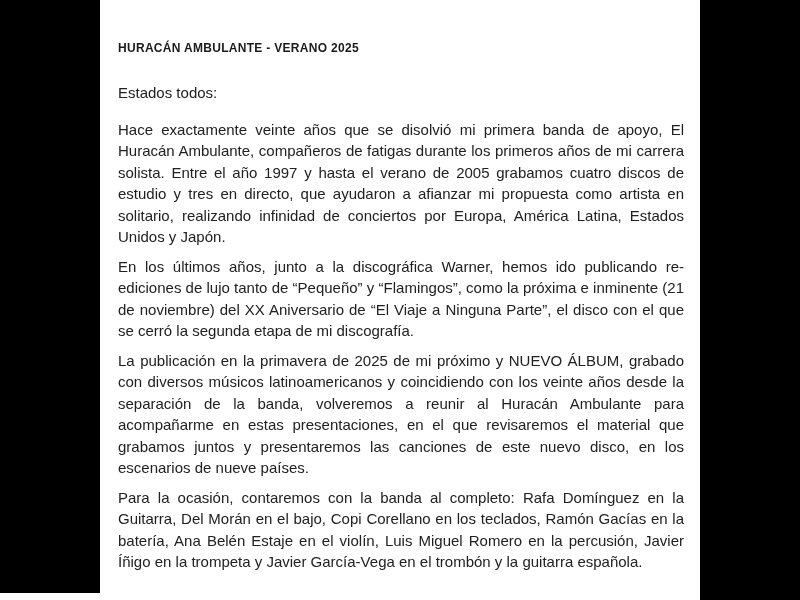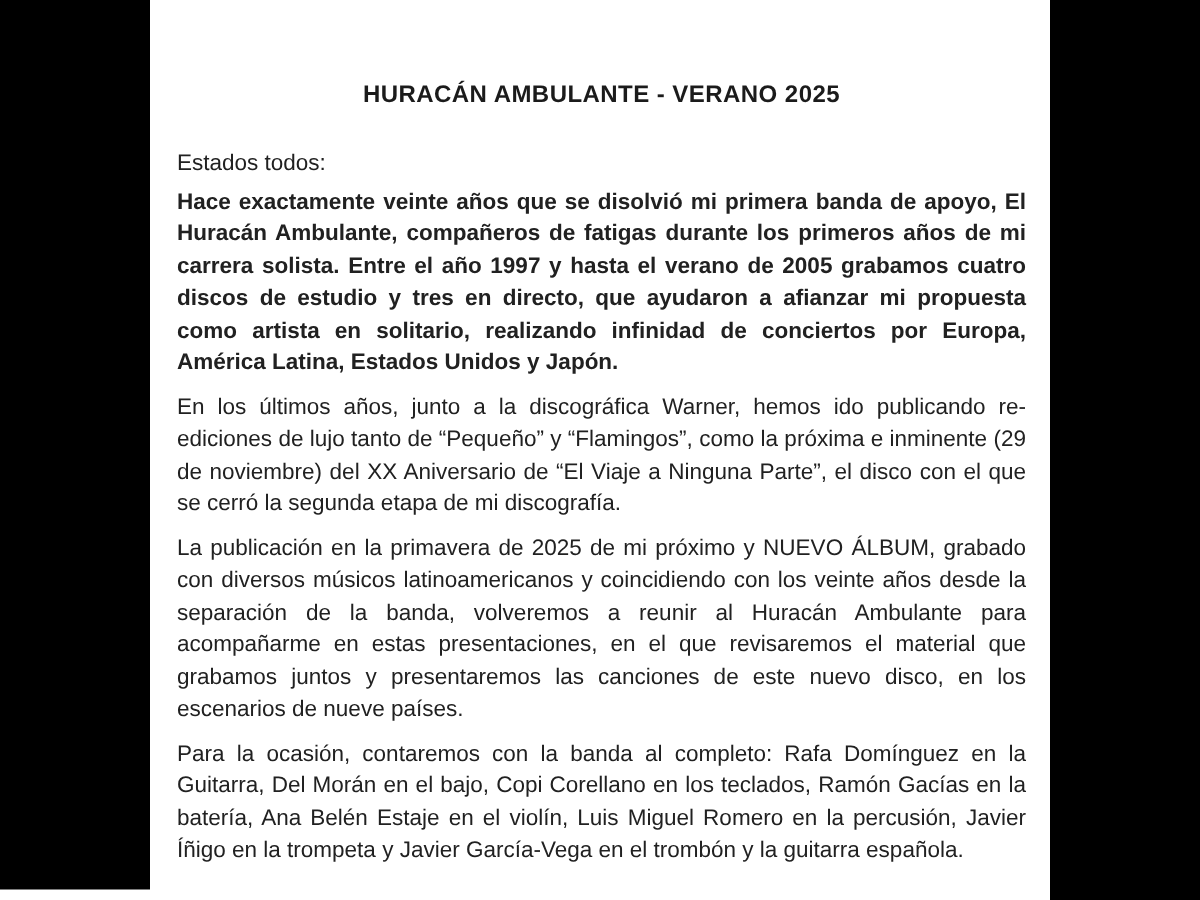--- a/index.html
+++ b/index.html
@@ -34,59 +34,57 @@
     height: 600px;
   }
   .doc {
     position: absolute;
     left: 118px;
     top: 38px;
     width: 566px;
     color: #212121;
   }
   .doc-title {
-    margin: 16px;
-    font-size: 16px;
+    margin: 0;
+    font-size: 12px;
     line-height: 20px;
     font-weight: 700;
     letter-spacing: 0.3px;
     color: #1b1b1b;
-    text-align: center;
   }
   .greeting {
     margin: 24px 0 0 0;
     font-size: 15px;
     line-height: 21.5px;
   }
   .body-paragraph {
     margin: 8px 0 0 0;
     font-size: 15px;
     line-height: 21.5px;
     text-align: justify;
   }
   .body-paragraph.first {
-    margin-top: 4px;
-    font-weight: bold;
+    margin-top: 15px;
   }
 </style>
 </head>
 <body>
 
 <div class="frame">
 
   <div class="letterbox left"></div>
   <div class="letterbox right"></div>
 
   <div class="doc">
     <h1 class="doc-title">HURACÁN AMBULANTE - VERANO 2025</h1>
 
     <p class="greeting">Estados todos:</p>
 
     <p class="body-paragraph first">Hace exactamente veinte años que se disolvió mi primera banda de apoyo, El Huracán Ambulante, compañeros de fatigas durante los primeros años de mi carrera solista. Entre el año 1997 y hasta el verano de 2005 grabamos cuatro discos de estudio y tres en directo, que ayudaron a afianzar mi propuesta como artista en solitario, realizando infinidad de conciertos por Europa, América Latina, Estados Unidos y Japón.</p>
 
-    <p class="body-paragraph">En los últimos años, junto a la discográfica Warner, hemos ido publicando re-ediciones de lujo tanto de “Pequeño” y “Flamingos”, como la próxima e inminente (29 de noviembre) del XX Aniversario de “El Viaje a Ninguna Parte”, el disco con el que se cerró la segunda etapa de mi discografía.</p>
+    <p class="body-paragraph">En los últimos años, junto a la discográfica Warner, hemos ido publicando re-ediciones de lujo tanto de “Pequeño” y “Flamingos”, como la próxima e inminente (21 de noviembre) del XX Aniversario de “El Viaje a Ninguna Parte”, el disco con el que se cerró la segunda etapa de mi discografía.</p>
 
     <p class="body-paragraph">La publicación en la primavera de 2025 de mi próximo y NUEVO ÁLBUM, grabado con diversos músicos latinoamericanos y coincidiendo con los veinte años desde la separación de la banda, volveremos a reunir al Huracán Ambulante para acompañarme en estas presentaciones, en el que revisaremos el material que grabamos juntos y presentaremos las canciones de este nuevo disco, en los escenarios de nueve países.</p>
 
     <p class="body-paragraph">Para la ocasión, contaremos con la banda al completo: Rafa Domínguez en la Guitarra, Del Morán en el bajo, Copi Corellano en los teclados, Ramón Gacías en la batería, Ana Belén Estaje en el violín, Luis Miguel Romero en la percusión, Javier Íñigo en la trompeta y Javier García-Vega en el trombón y la guitarra española.</p>
   </div>
 
 </div>
 
 </body></html>

